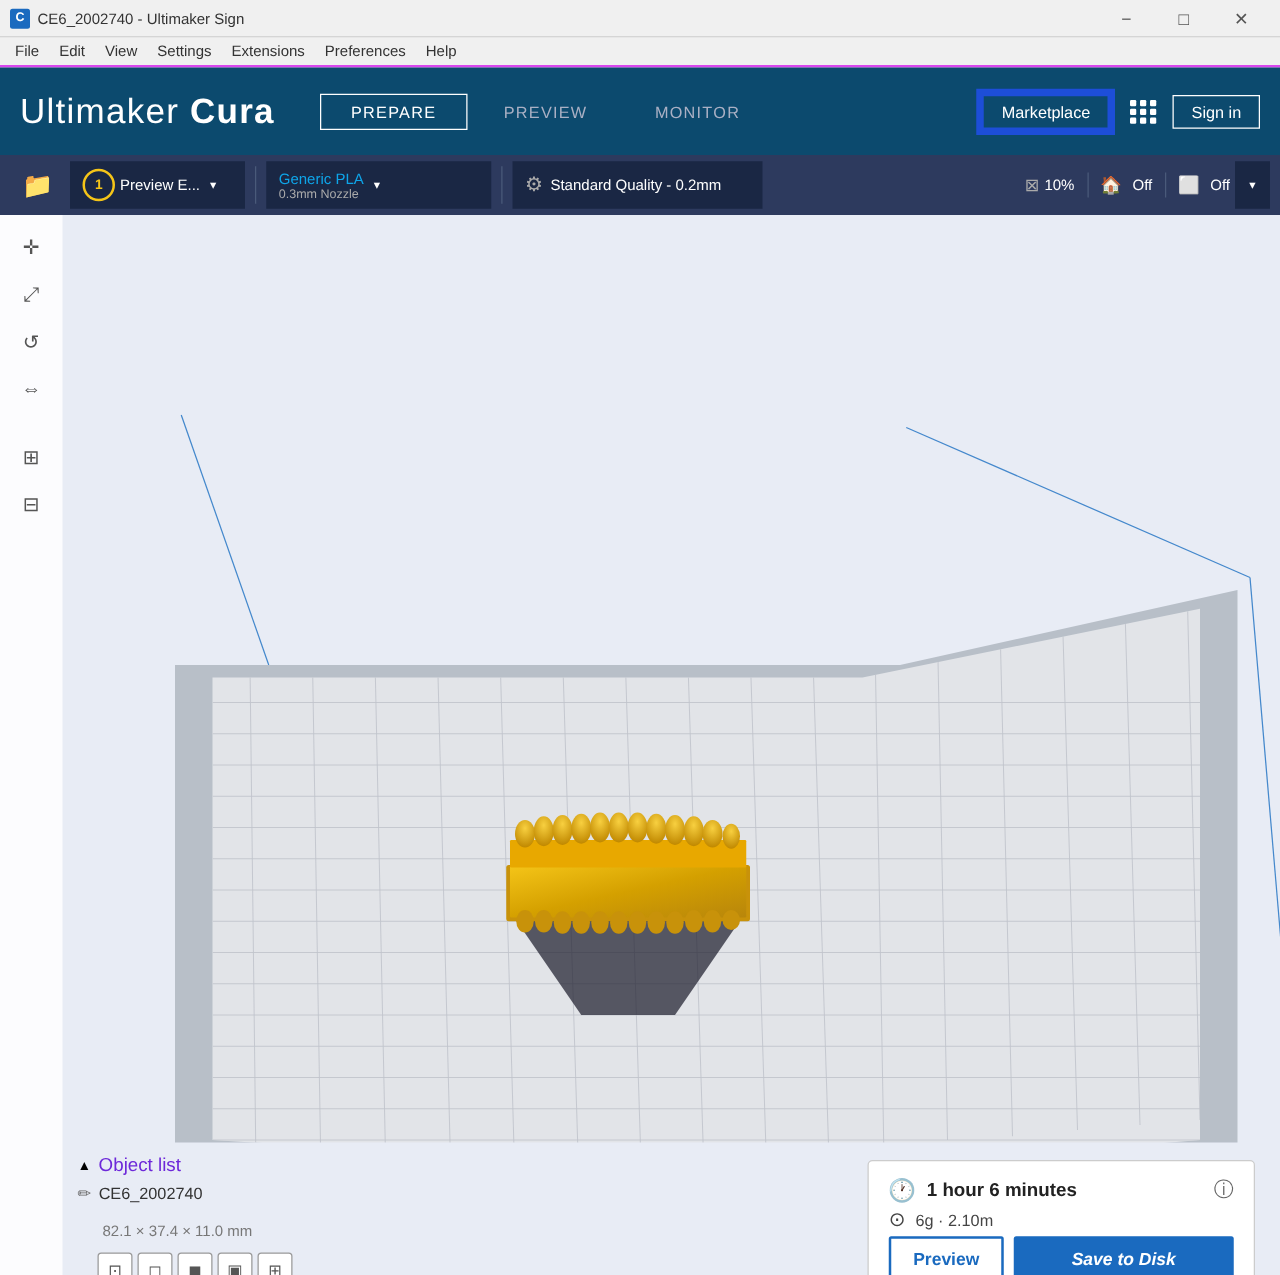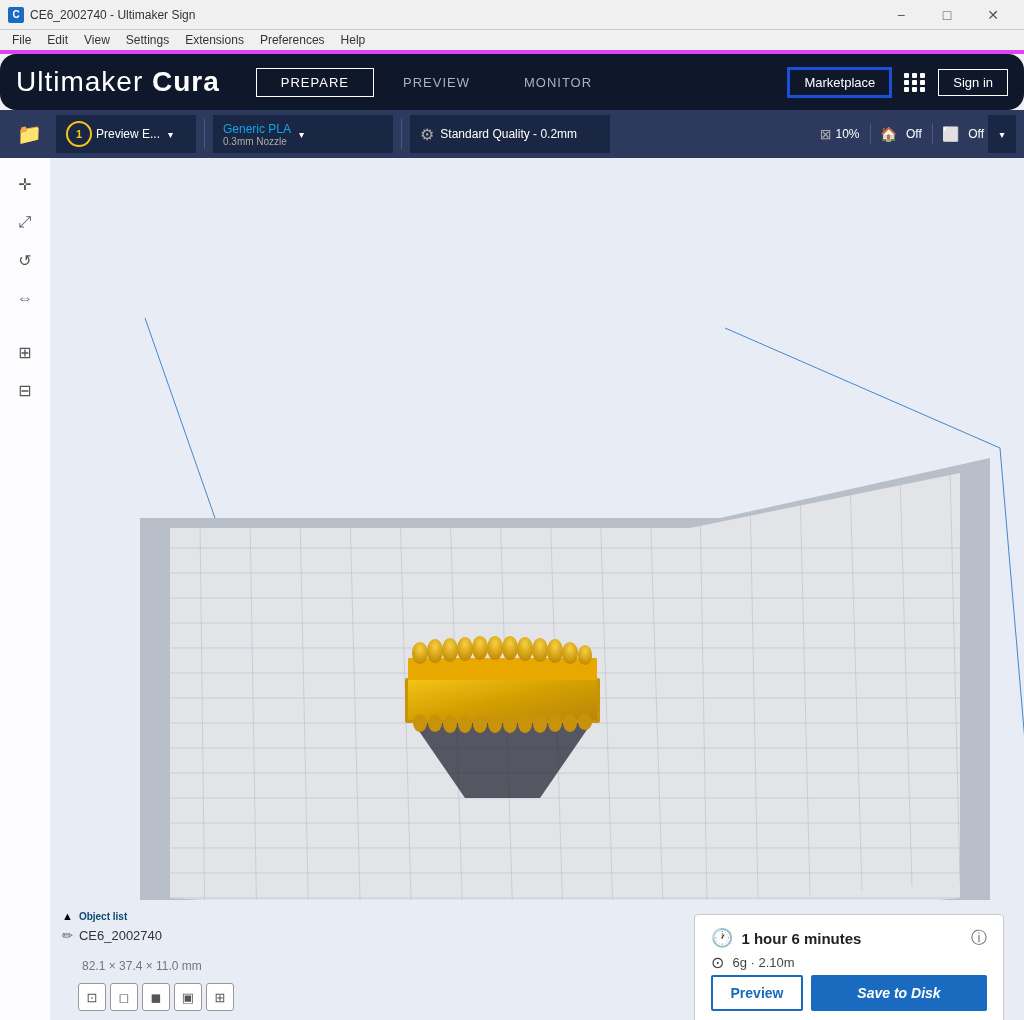--- a/index.html
+++ b/index.html
@@ -40,38 +40,37 @@
       background: transparent; border: none;
     }
 
     
     .menu-bar {
       height: 24px;
       background: #f0f0f0;
       display: flex;
       align-items: center;
       padding: 0 4px;
-      border-bottom: 4px solid #d946ef;
+      border-bottom: 2px solid #d946ef;
     }
     .menu-item {
       padding: 2px 8px;
       font-size: 12px;
       color: #333;
       cursor: pointer;
     }
 
     
     .app-header {
-      height: 56px;
-      background: #0f172a;
+      height: 70px;
+      background: #0c4a6e;
       display: flex;
       align-items: center;
       padding: 0 16px;
       gap: 16px;
-      border-radius: 16px;
     }
     .app-logo {
       font-size: 28px;
       font-weight: 300;
       color: white;
       letter-spacing: 1px;
       margin-right: 20px;
     }
     .app-logo strong {
       font-weight: 700;
@@ -93,21 +92,21 @@
     .nav-tab.active {
       border: 1px solid white;
       color: white;
     }
     .header-right {
       display: flex;
       align-items: center;
       gap: 8px;
     }
     .marketplace-btn {
-      border: 3px solid #1d4ed8;
+      border: 6px solid #1d4ed8;
       color: white;
       background: transparent;
       padding: 5px 14px;
       font-size: 13px;
       cursor: pointer;
     }
     .grid-icon {
       width: 30px; height: 30px;
       display: flex; align-items: center; justify-content: center;
       cursor: pointer;
@@ -507,21 +506,21 @@
         <line x1="150" y1="795" x2="150" y2="745" stroke="#00cc00" stroke-width="3"></line>
         <line x1="150" y1="795" x2="120" y2="770" stroke="#4466ff" stroke-width="3"></line>
       </svg>
     </div>
 
     <div style="position:absolute;bottom:0;left:0;right:0;height:120px;background:#e8ecf5;display:flex;align-items:flex-start;padding:10px 12px;gap:8px;">
 
       <div style="flex:1;">
         <div style="display:flex;align-items:center;gap:6px;margin-bottom:6px;">
           <span style="font-size:11px;cursor:pointer;">▲</span>
-          <span style="font-size:10px;color:#0c4a6e;font-weight:700;">Object list</span>
+          <span style="font-size:15px;color:#6d28d9;font-weight:400;">Object list</span>
         </div>
         <div style="display:flex;align-items:center;gap:6px;margin-bottom:4px;">
           <span style="font-size:13px;color:#666;">✏</span>
           <span style="font-size:13px;color:#333;">CE6_2002740</span>
         </div>
         <div style="font-size:12px;color:#777;margin-left:20px;margin-bottom:10px;margin-top:16px;">82.1 × 37.4 × 11.0 mm</div>
         <div style="display:flex;gap:4px;margin-left:16px;">
           <div style="width:28px;height:28px;border:1px solid #999;background:white;display:flex;align-items:center;justify-content:center;cursor:pointer;font-size:13px;color:#555;border-radius:3px;">⊡</div>
           <div style="width:28px;height:28px;border:1px solid #999;background:white;display:flex;align-items:center;justify-content:center;cursor:pointer;font-size:13px;color:#555;border-radius:3px;">◻</div>
           <div style="width:28px;height:28px;border:1px solid #999;background:white;display:flex;align-items:center;justify-content:center;cursor:pointer;font-size:13px;color:#555;border-radius:3px;">◼</div>

